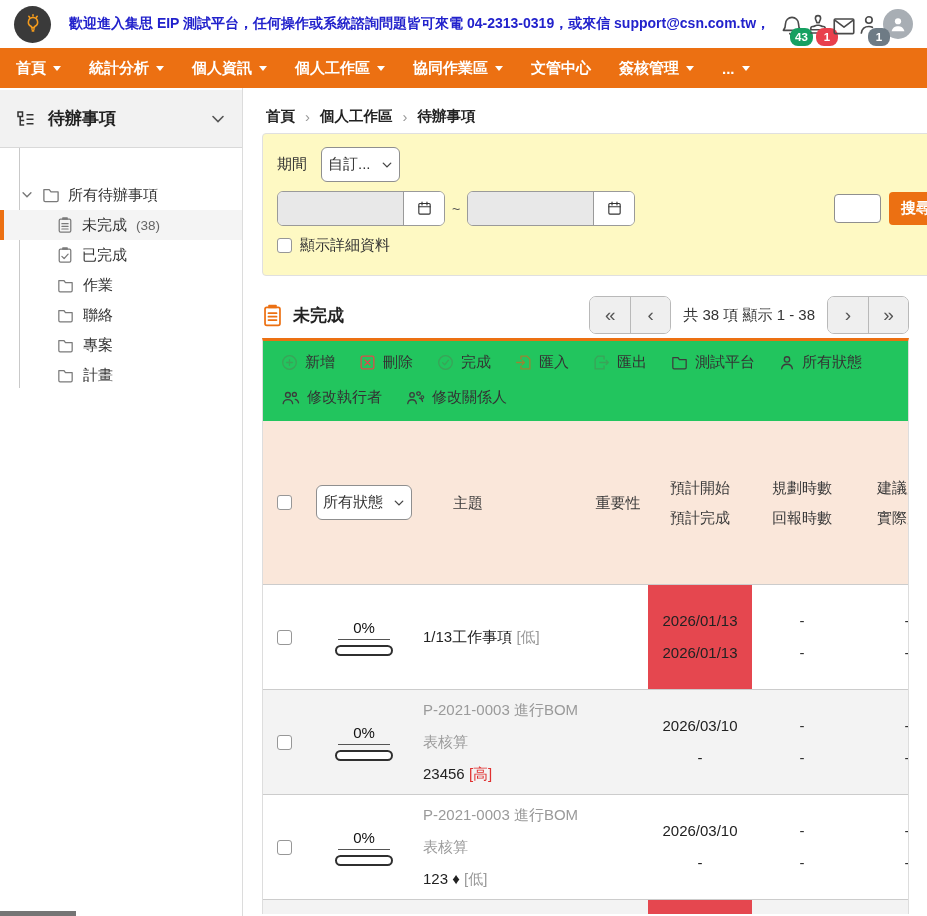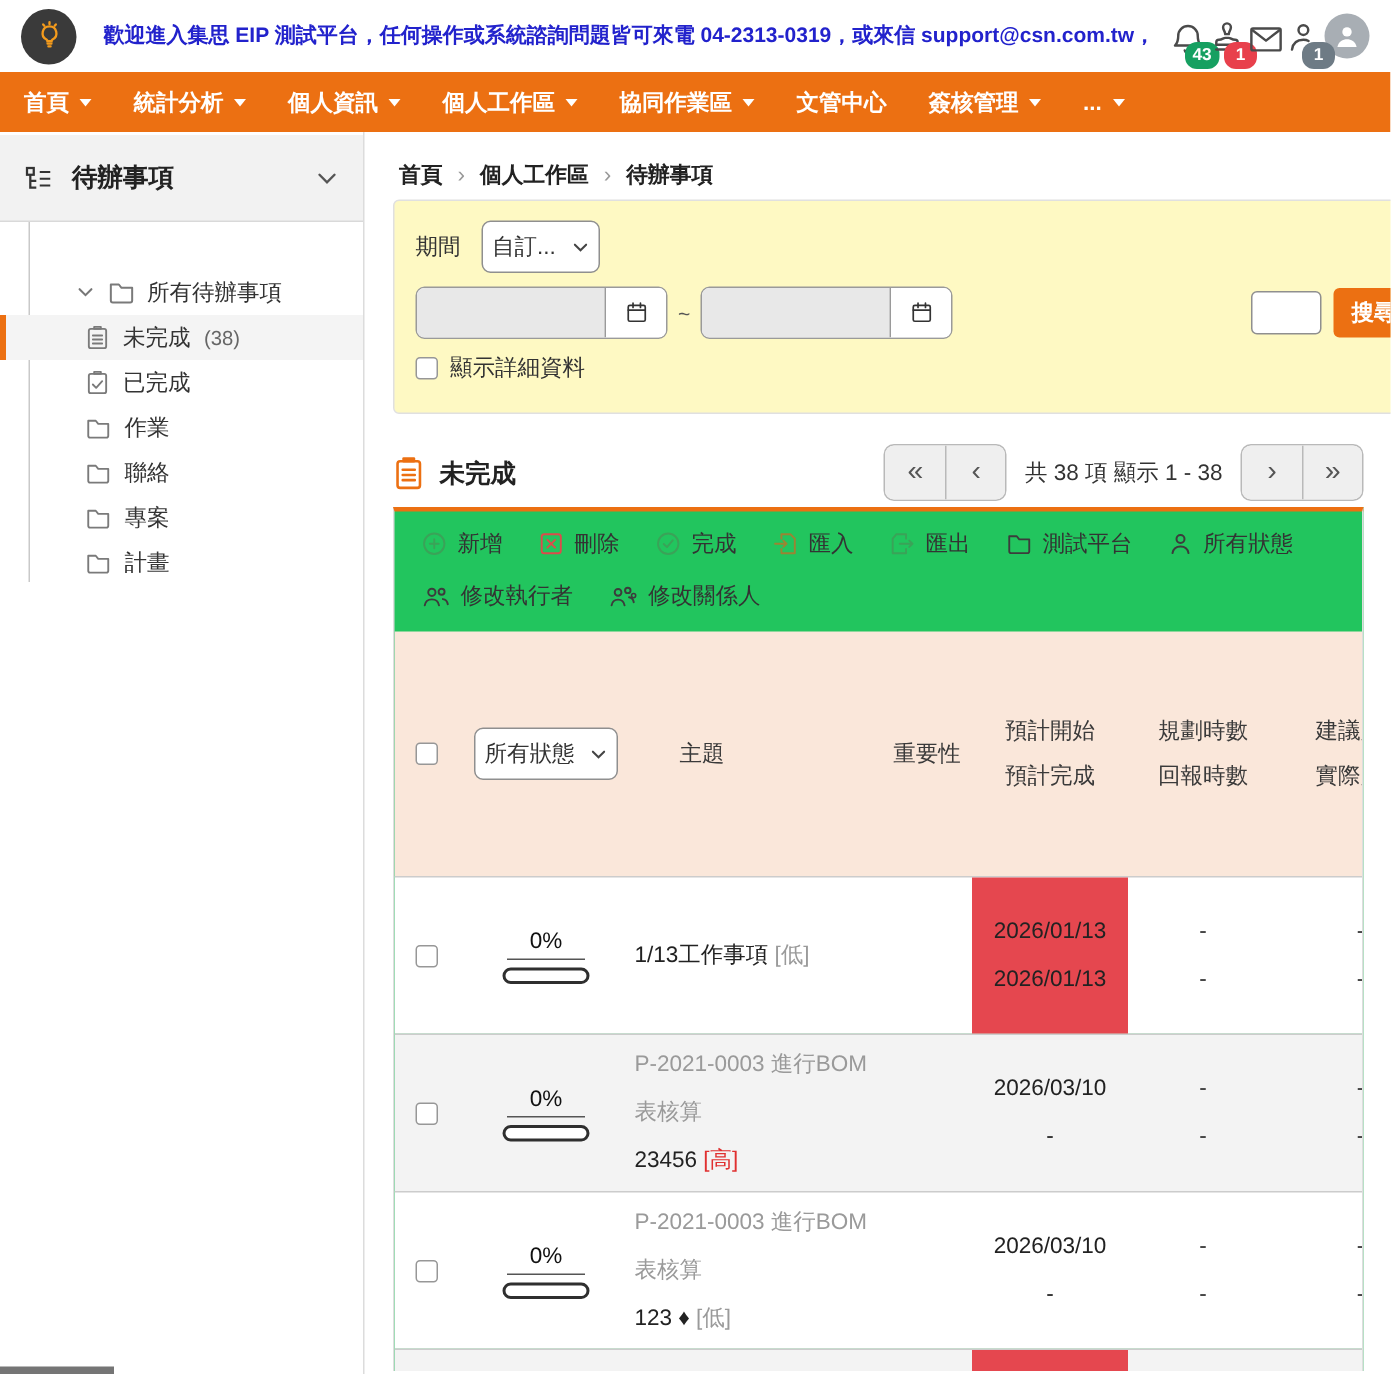--- a/index.html
+++ b/index.html
@@ -31,21 +31,21 @@
   
   .layout { display:flex; height:828px; }
   .sidebar { width:243px; flex:none; border-right:1px solid #dcdcdc; position:relative; background:#fff; }
   .sidebar-header { height:58px; margin-top:2px; background:#f2f2f2; border-bottom:1px solid #d9d9d9;
     display:flex; align-items:center; padding:0 16px; gap:12px; cursor:pointer; }
   .sidebar-title { font-size:17px; font-weight:bold; color:#222; flex:1; }
   .tree { padding-top:32px; position:relative; }
   .tree-guide { position:absolute; left:19px; top:0; height:240px; width:1px; background:#c9c9c9; }
   .tree-row { height:30px; display:flex; align-items:center; position:relative;
     font-size:15px; color:#333; cursor:pointer; }
-  .tree-parent { padding-left:4px; gap:8px;margin-left:46px; }
+  .tree-parent { padding-left:20px; gap:8px; }
   .tree-child { padding-left:57px; gap:9px; }
   .tree-child.selected { background:#f4f4f4; }
   .tree-child.selected::before { content:""; position:absolute; left:0; top:0; bottom:0;
     width:4px; background:#ec7012; }
   .count { color:#666; font-size:13.5px; }
 
   .main { flex:1; min-width:0; display:flex; flex-direction:column; }
 
   
   .breadcrumb { height:45px; display:flex; align-items:center; gap:10px;

